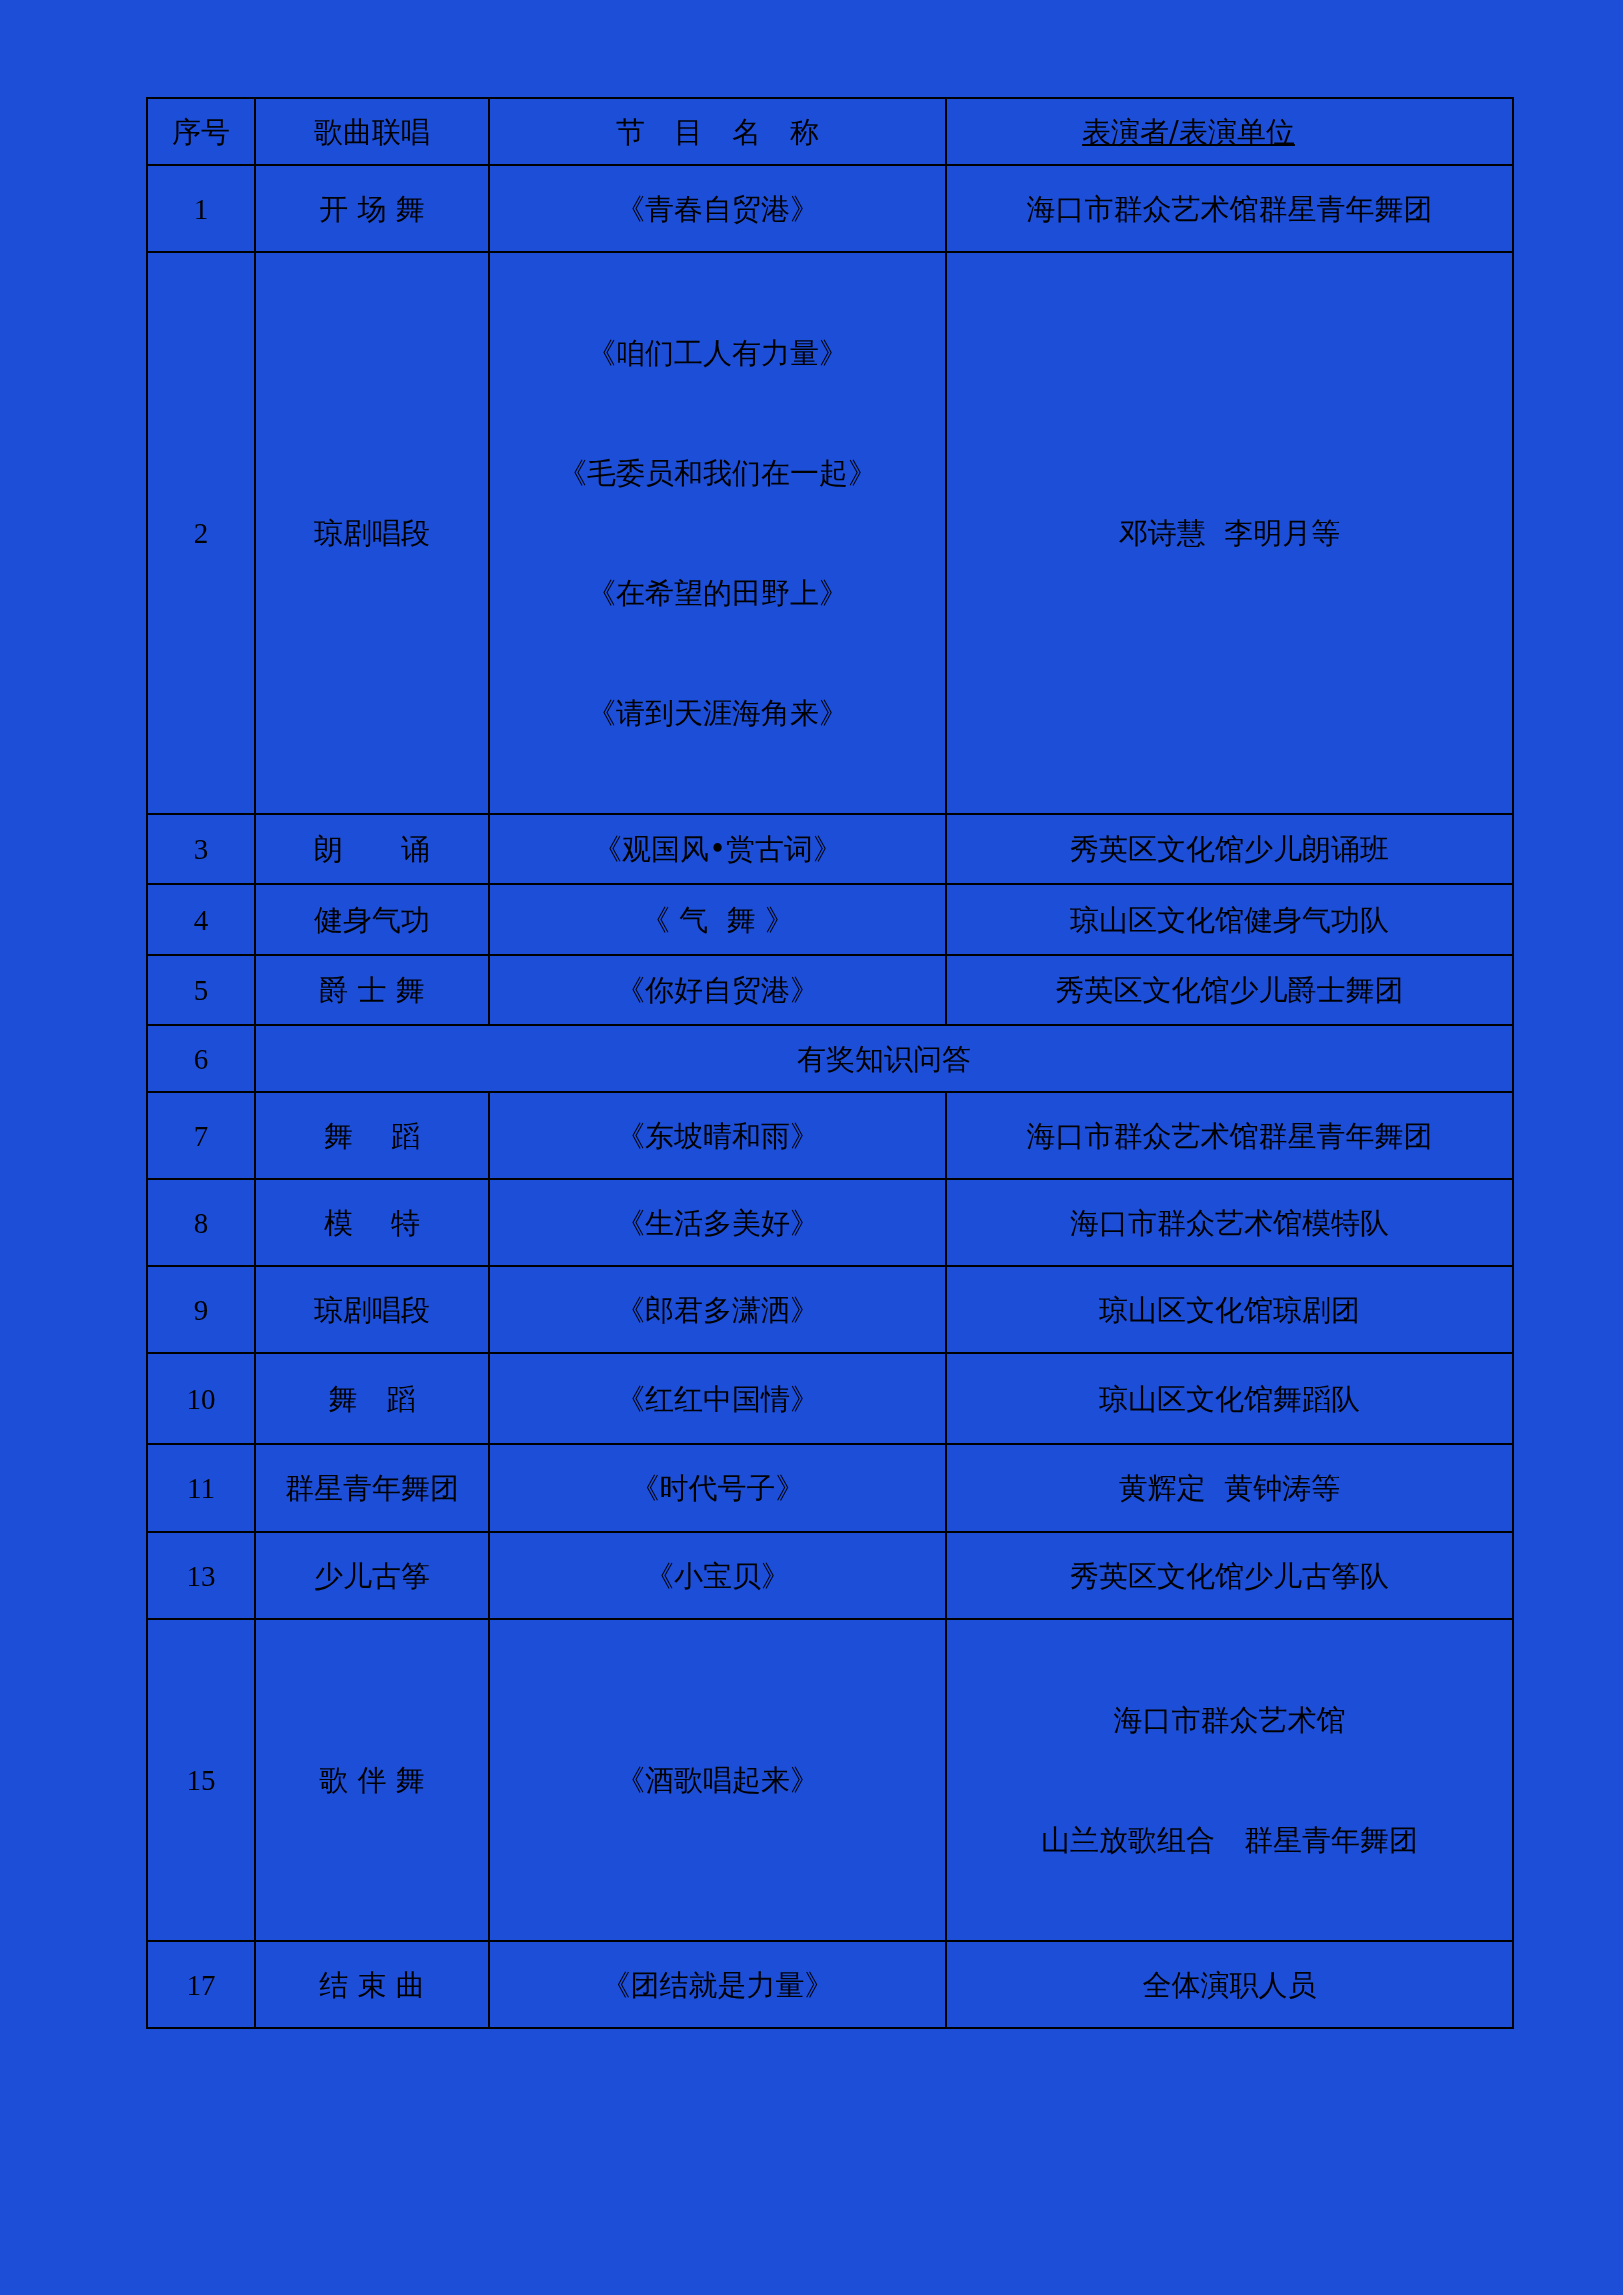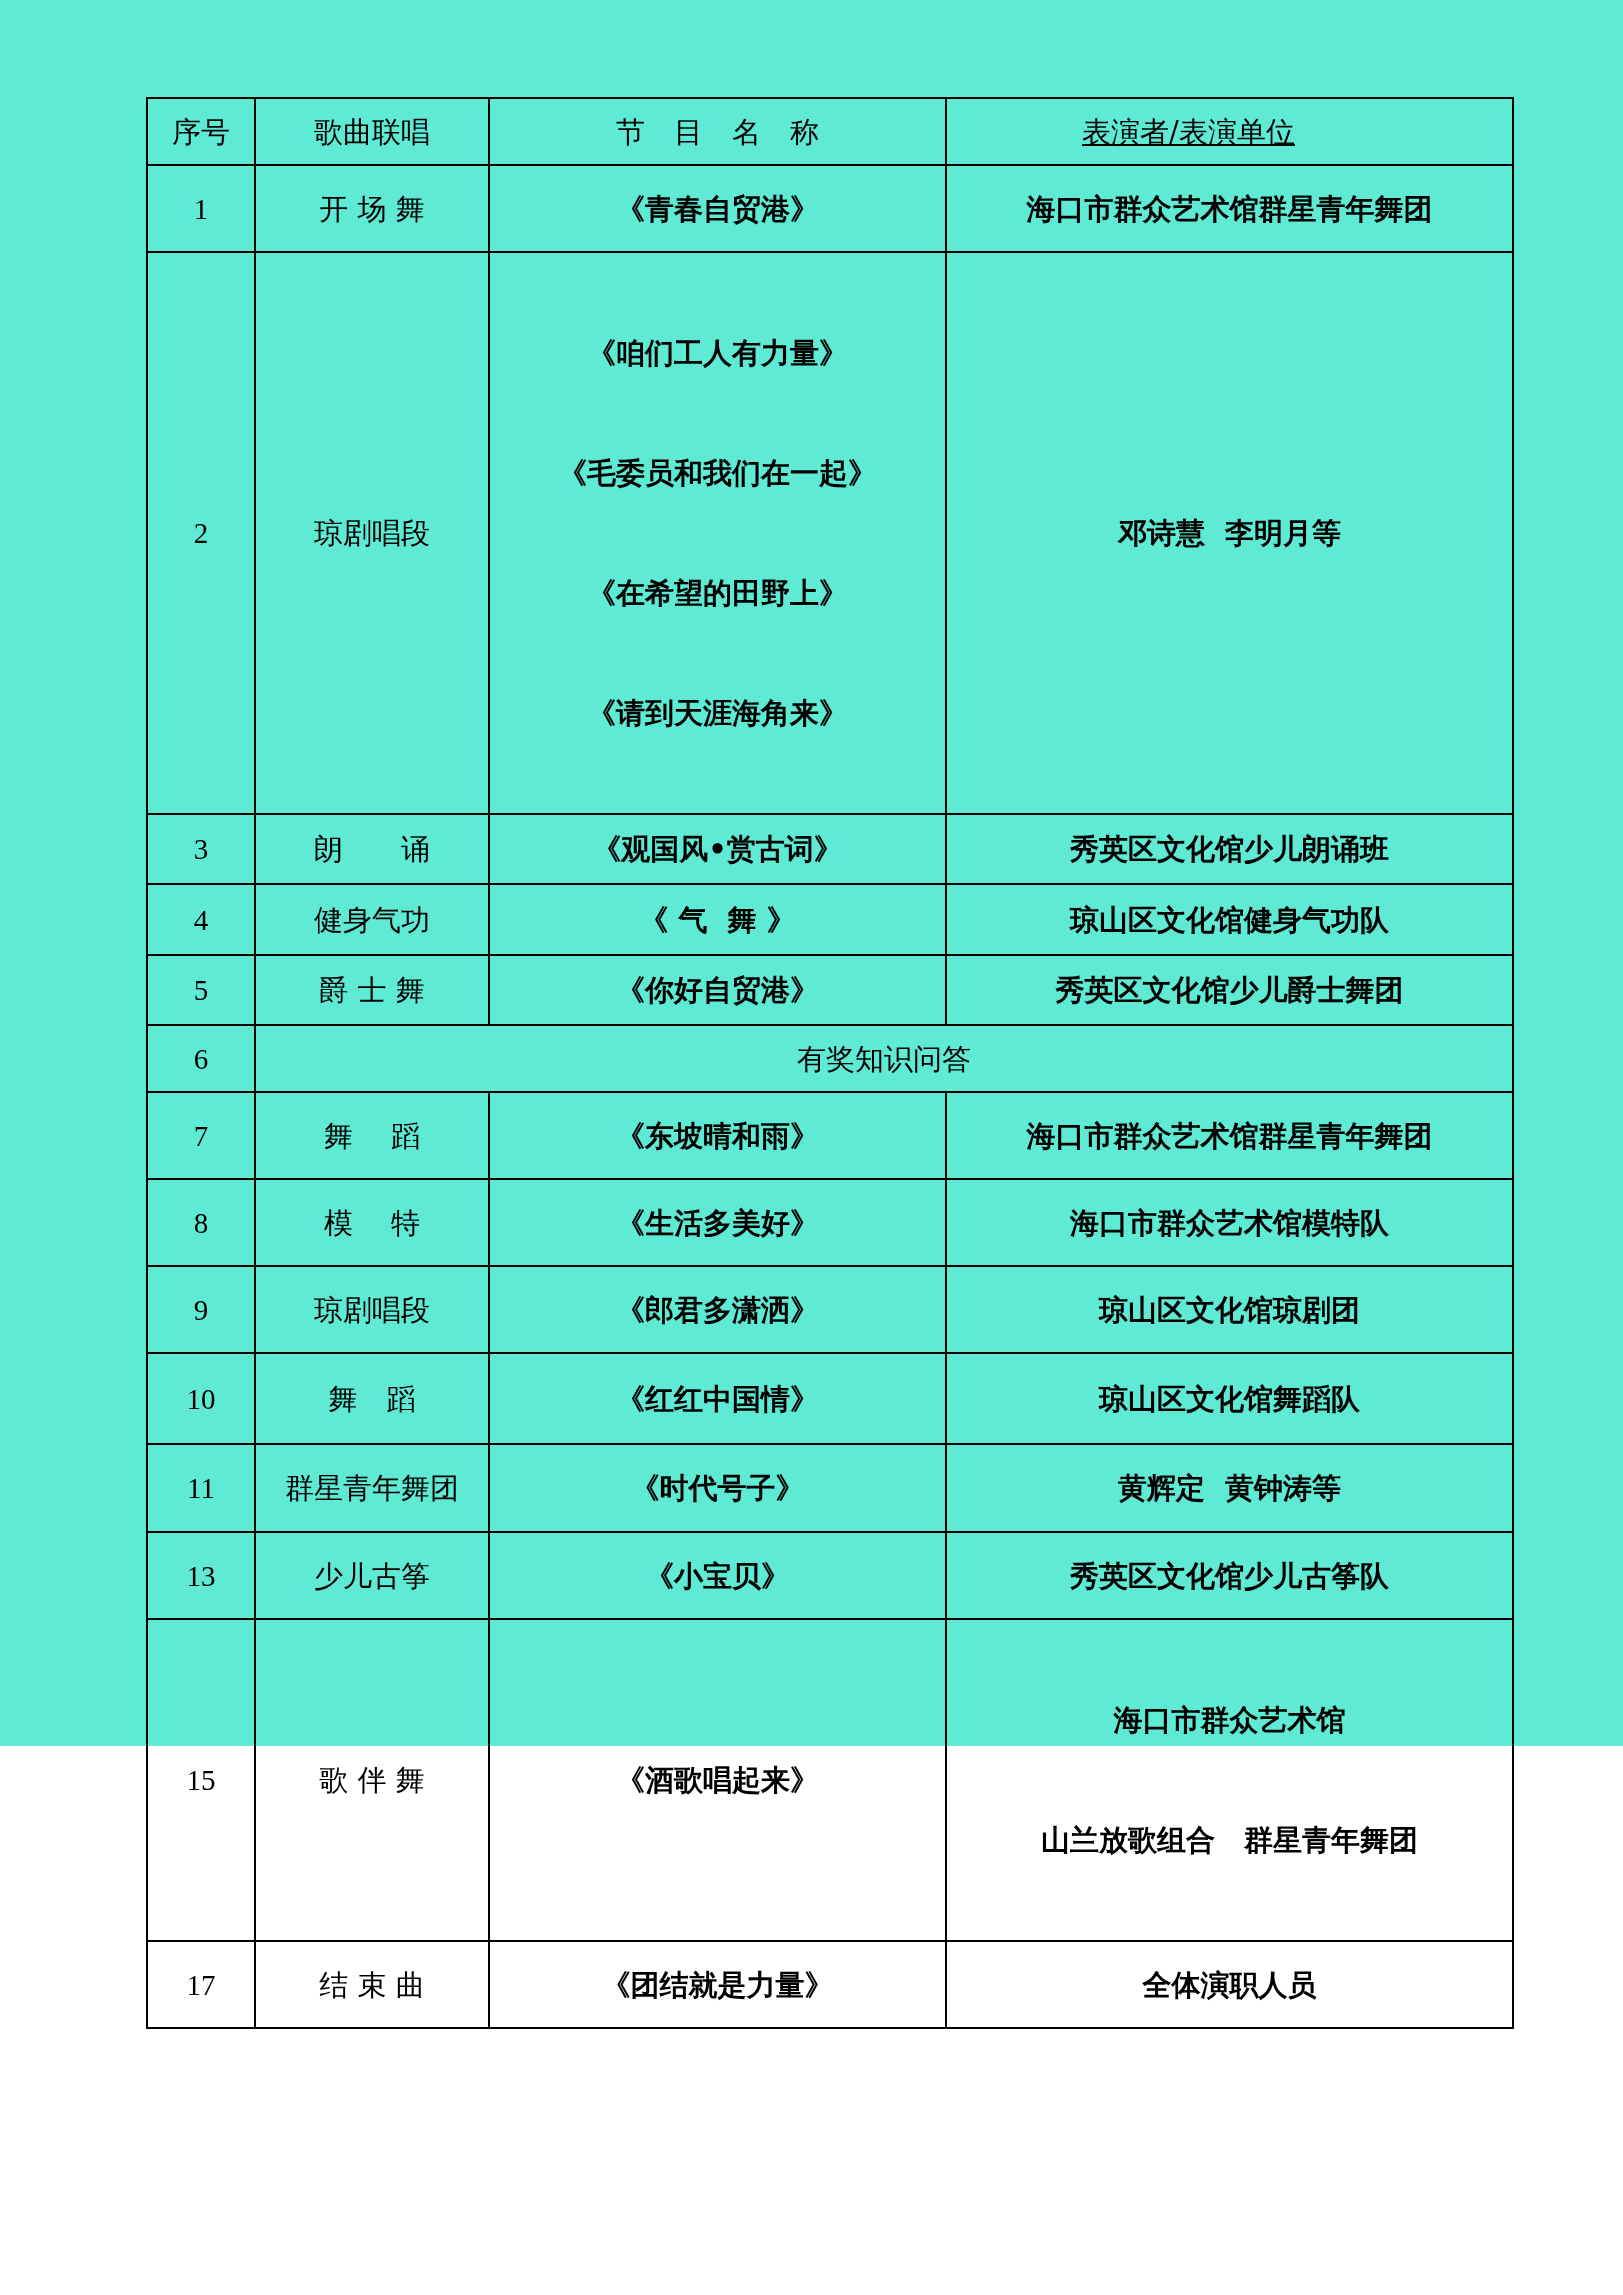--- a/index.html
+++ b/index.html
@@ -13,22 +13,22 @@
       position: relative;
       overflow: hidden;
       font-family: "DejaVu Serif", "Liberation Serif", serif;
       color: #000000;
     }
     .page {
       position: absolute;
       left: 0;
       top: 0;
       width: 1623px;
-      height: 1746px;
-      background: #5eead4;
+      height: 2295px;
+      background: #1d4ed8;
     }
     table.program {
       position: absolute;
       left: 146px;
       top: 97px;
       width: 1366px;
       border-collapse: collapse;
       table-layout: fixed;
     }
     table.program td, table.program th {
@@ -42,21 +42,21 @@
       white-space: pre;
     }
     col.c-no { width: 108px; }
     col.c-type { width: 234px; }
     col.c-name { width: 457px; }
     col.c-perf { width: 567px; }
     .num {
       font-family: "Liberation Serif", "DejaVu Serif", serif;
       font-size: 31px;
     }
-    .line { display: block; font-weight: bold; }
+    .line { display: block; }
     .perf-hdr { padding-right: 82px !important; text-decoration: underline; }
   </style>
 </head>
 <body>
 
 <div class="page">
   <table class="program">
     <colgroup>
       <col class="c-no">
         <col class="c-type">

